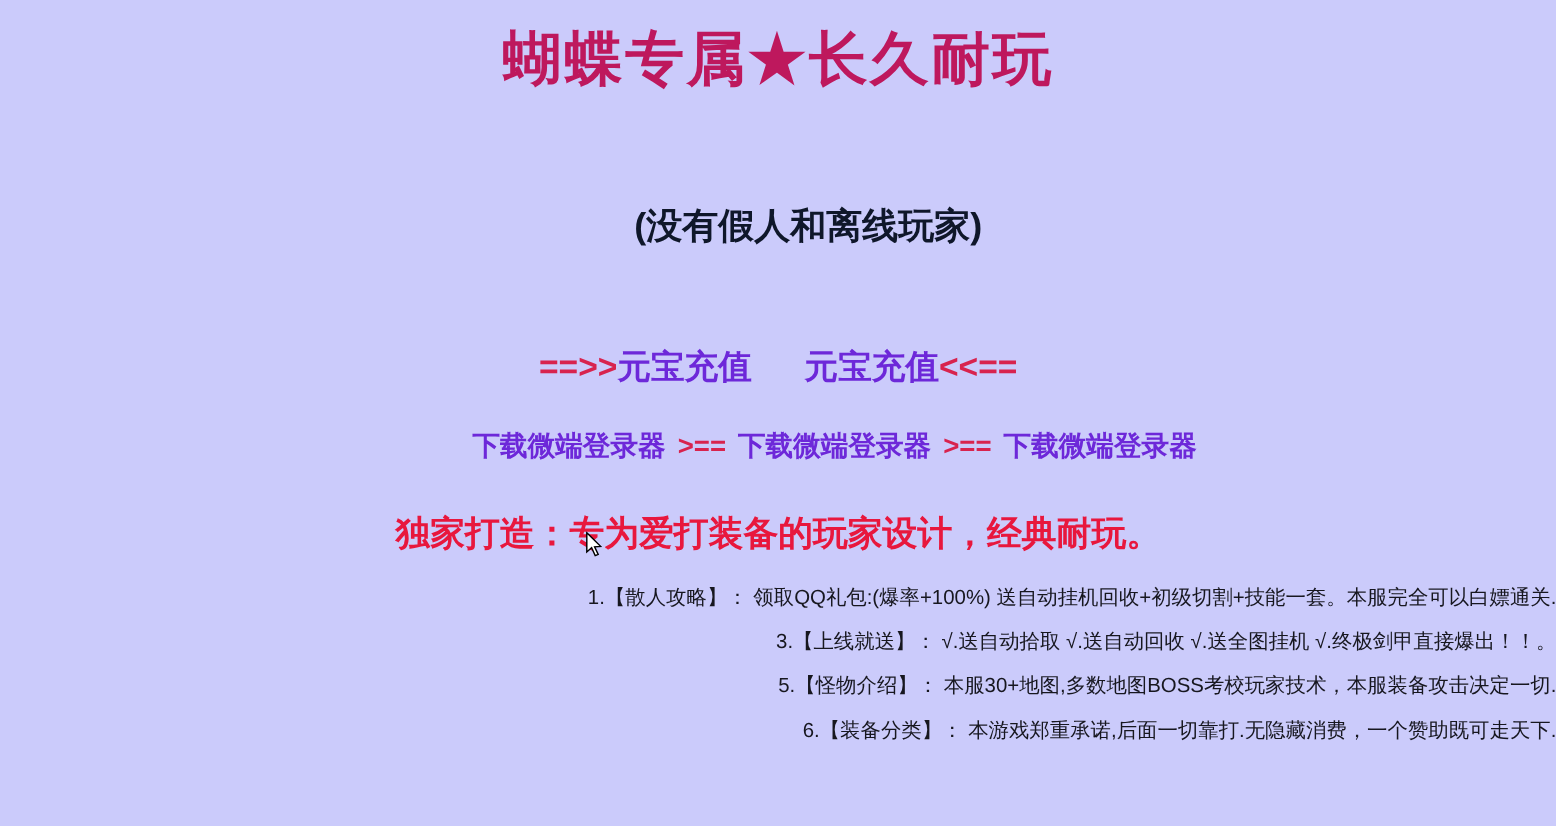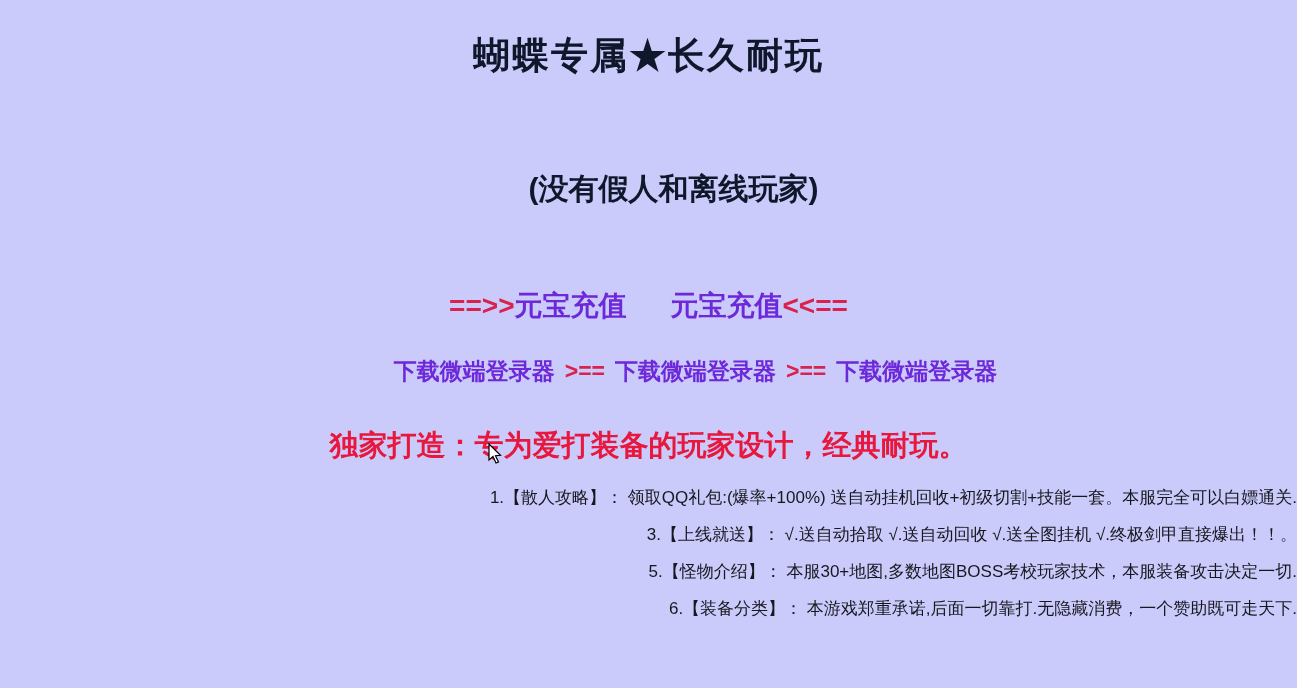--- a/index.html
+++ b/index.html
@@ -15,25 +15,25 @@
     font-family: "Liberation Sans", sans-serif;
   }
   .line {
     position: absolute;
     left: 0;
     width: 100%;
     text-align: center;
     white-space: nowrap;
   }
   .page-title {
-    top: 32px;
-    font-size: 37px;
+    top: 19px;
+    font-size: 49px;
     line-height: 1.3;
     font-weight: 900;
-    color: #0f172a;
+    color: #be185d;
     letter-spacing: 2px;
   }
   .subtitle {
     top: 168px;
     font-size: 30px;
     line-height: 1.4;
     font-weight: bold;
     color: #0f172a;
     margin-left: 25px;
   }

